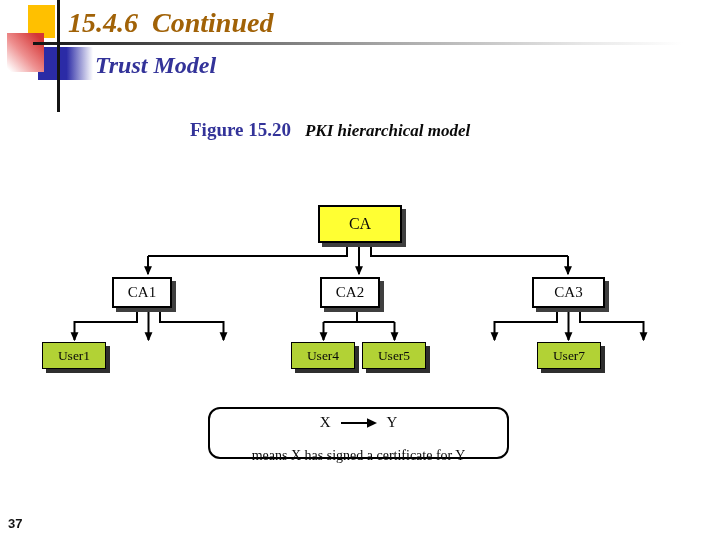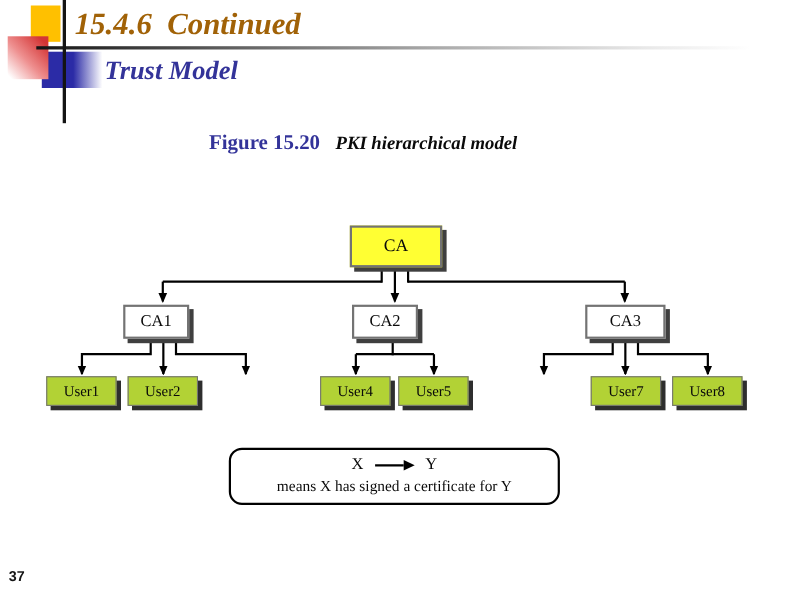--- a/index.html
+++ b/index.html
@@ -23,34 +23,34 @@
                   font-size:24px;font-weight:bold;font-style:italic;color:var(--title-blue,#333399);}
 
   
   .figcap{position:absolute;left:190px;top:119px;white-space:nowrap;}
   .figcap .lbl{font-size:19px;font-weight:bold;color:var(--title-blue,#333399);}
   .figcap .cap{font-size:17px;font-weight:bold;font-style:italic;color:#0a0a0a;margin-left:14px;}
 
   
   .connectors{position:absolute;left:0;top:0;width:720px;height:540px;pointer-events:none;}
   .node{position:absolute;box-sizing:border-box;display:flex;align-items:center;justify-content:center;
-        border:2px solid #737373;color:#0a0a0a;background:#fff;box-shadow:4px 4px 0 #3f3f3f;text-align:right;}
+        border:2px solid #000000;color:#0a0a0a;background:#fff;box-shadow:4px 4px 0 #3f3f3f;text-align:right;}
   .node-root{left:318px;top:205px;width:84px;height:38px;background:var(--root-fill,#ffff33);font-size:16px;}
   .node-ca{top:277px;width:60px;height:31px;background:var(--ca-fill,#ffffff);font-size:15px;}
   .node-ca1{left:112px;} .node-ca2{left:320px;} .node-ca3{left:532px;width:73px;}
   .node-user{top:342px;width:64px;height:27px;border-width:1.5px;background:var(--user-fill,#b2d235);
              font-size:13.5px;box-shadow:4px 4px 0 #2e2e2e;}
   .u1{left:42px;} .u2{left:116px;} .u3{left:191px;} .u4{left:291px;}
   .u5{left:362px;} .u6{left:462px;} .u7{left:537px;} .u8{left:611px;}
 
   
   .legend{position:absolute;left:208px;top:407px;width:301px;height:52px;box-sizing:border-box;
           border:2px solid #000;border-radius:12px;text-align:center;background:#fff;}
   .legend-line1{margin-top:5px;font-size:15px;color:#0a0a0a;display:flex;align-items:center;justify-content:center;gap:9px;}
-  .legend-line2{margin-top:4px;font-size:14px;color:#0a0a0a;}
+  .legend-line2{margin-top:17px;font-size:14px;color:#0a0a0a;}
   .legend-arrow{display:inline-block;}
 
   .page-number{position:absolute;left:8px;top:516px;font-family:"Liberation Sans","DejaVu Sans",sans-serif;
                font-size:13px;font-weight:bold;color:#141414;}
 </style>
 </head>
 <body>
 
 <div class="slide">
 
@@ -96,25 +96,23 @@
       <line x1="568.5" y1="310" x2="568.5" y2="340" marker-end="url(#arw)"></line>
       <polyline points="580,310 580,322 643.5,322 643.5,340" marker-end="url(#arw)"></polyline>
     </g>
   </svg>
 
   <div class="node node-root">CA</div>
   <div class="node node-ca node-ca1">CA1</div>
   <div class="node node-ca node-ca2">CA2</div>
   <div class="node node-ca node-ca3">CA3</div>
   <div class="node node-user u1">User1</div>
-  <div class="node node-user u2">User2</div>
   <div class="node node-user u4">User4</div>
   <div class="node node-user u5">User5</div>
   <div class="node node-user u7">User7</div>
-  <div class="node node-user u8">User8</div>
 
   <div class="legend">
     <div class="legend-line1">
       <span>X</span>
       <svg class="legend-arrow" width="38" height="12" viewBox="0 0 38 12" xmlns="http://www.w3.org/2000/svg">
         <line x1="1" y1="6" x2="27" y2="6" stroke="#000" stroke-width="2"></line>
         <path d="M27,1.2 L37,6 L27,10.8 Z" fill="#000"></path>
       </svg>
       <span>Y</span>
     </div>

